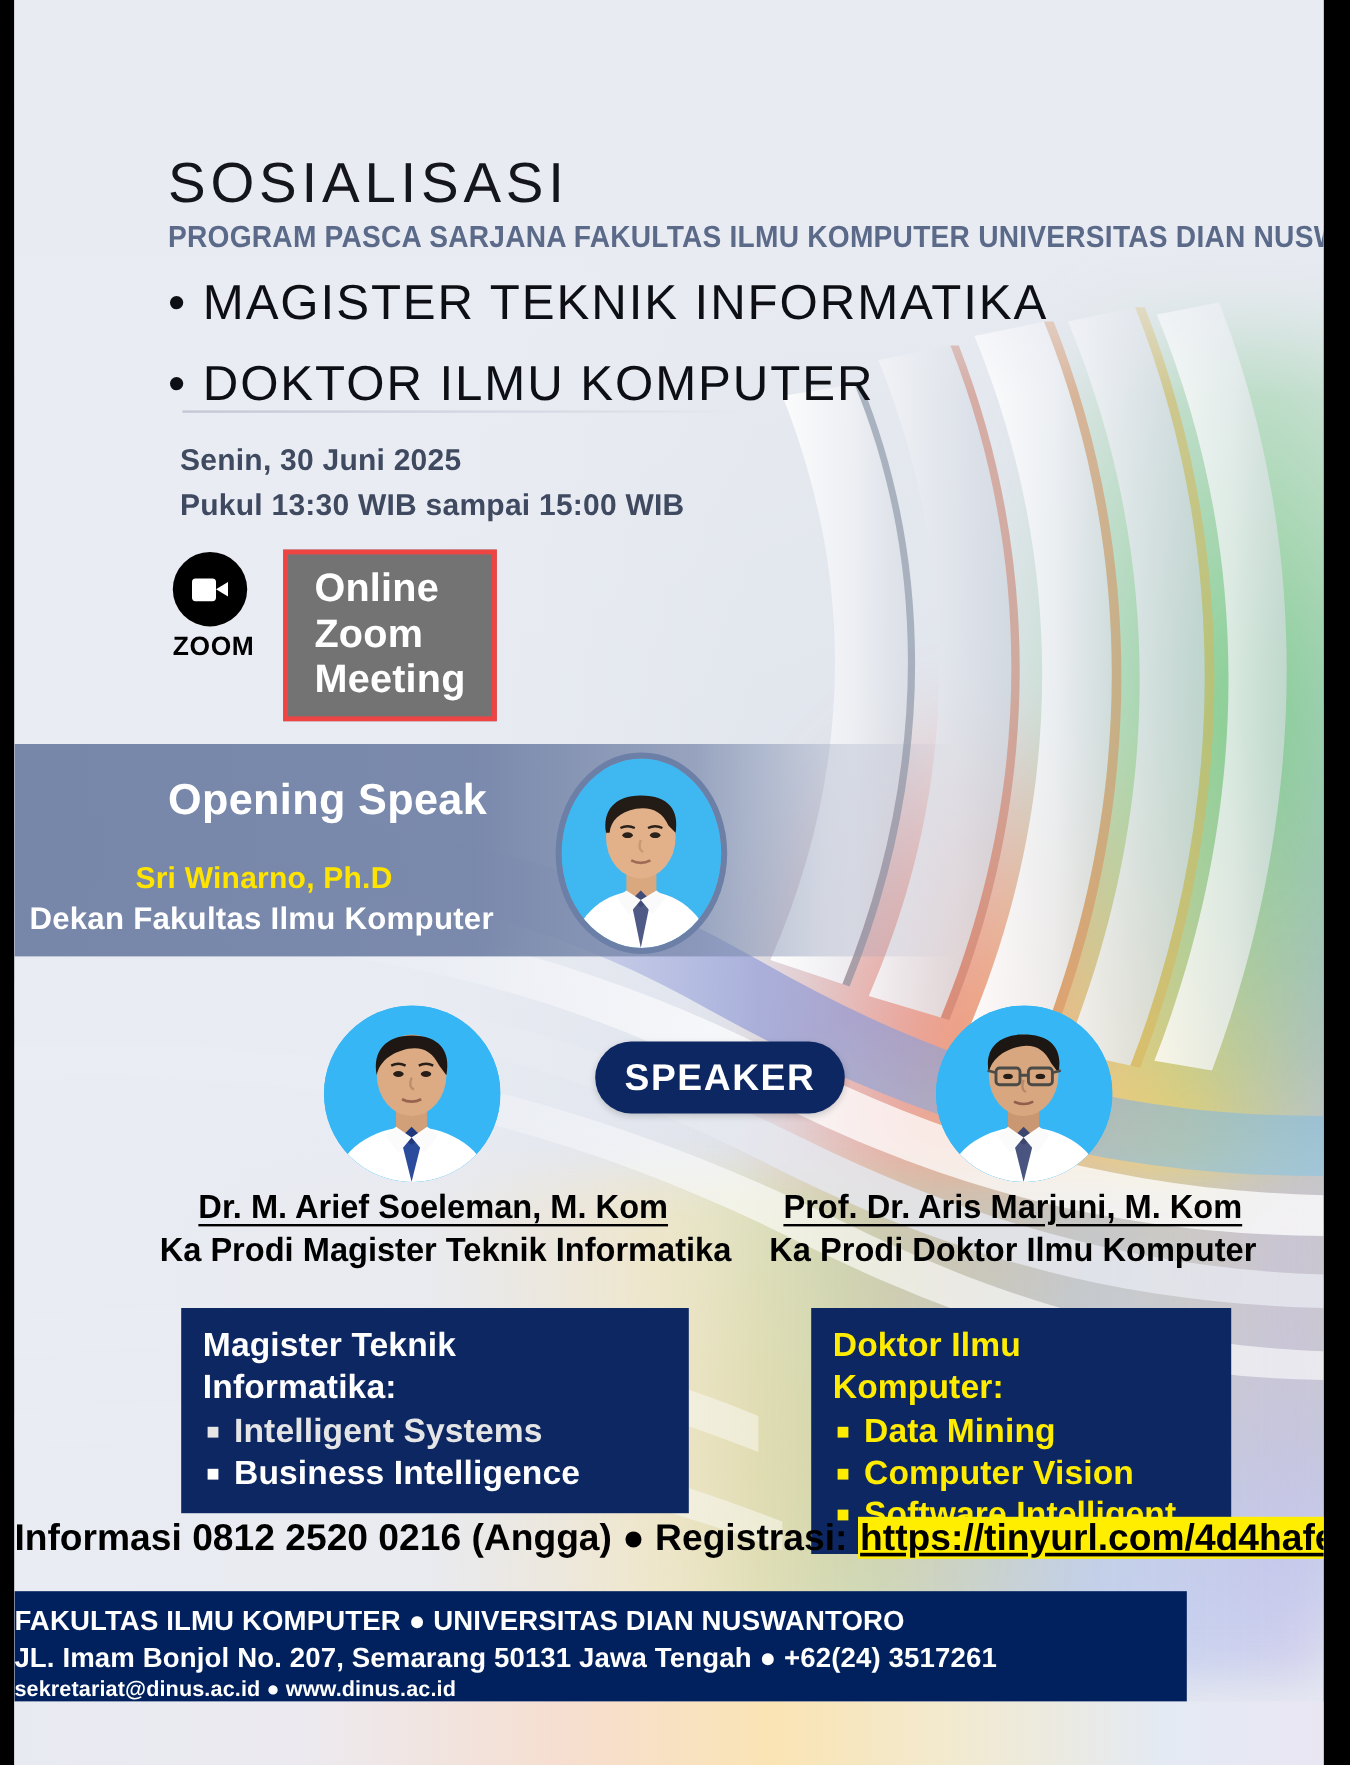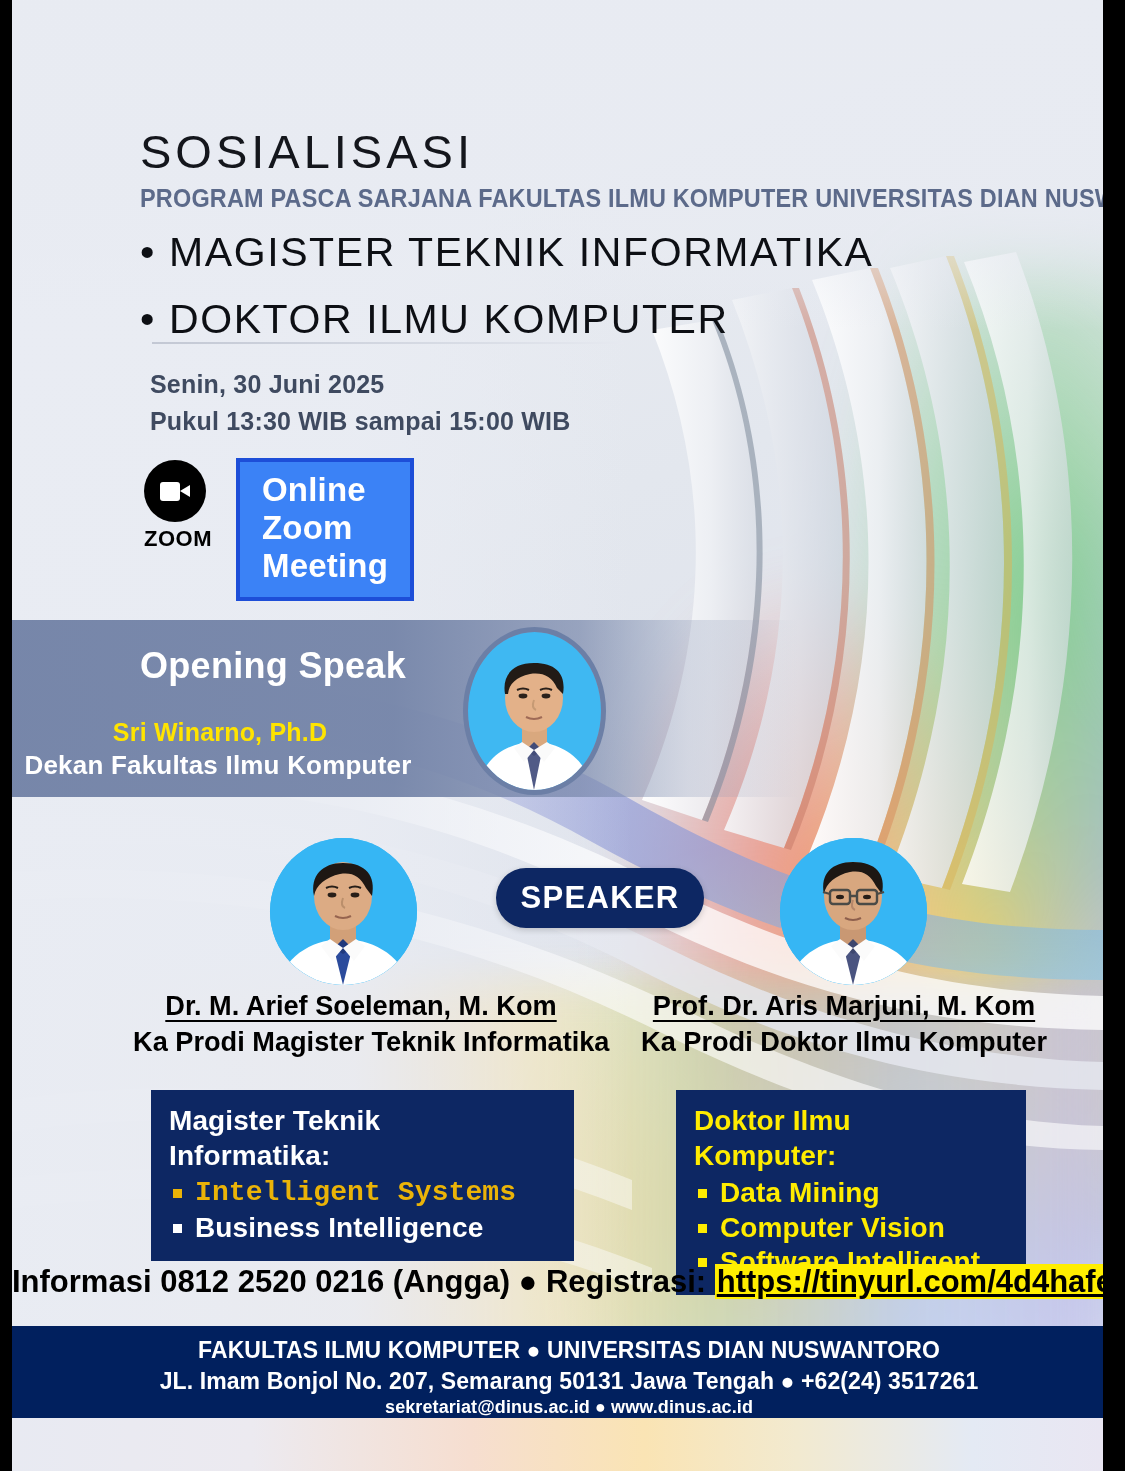--- a/index.html
+++ b/index.html
@@ -115,21 +115,21 @@
     content:""; position:absolute; right:0; top:3px;
     border-top:6.5px solid transparent; border-bottom:6.5px solid transparent;
     border-right:10px solid #fff;
   }
   .zoom-word{
     margin-top:4px; text-align:right; font-size:22px; font-weight:700;
     letter-spacing:.5px; color:#000;
   }
   .zoom-box{
     position:absolute; left:92px; top:-2px;
-    background:#3b82f6; border:4px solid #1d4ed8;
+    background:#737373; border:4px solid #ef4444;
     padding:9px 22px 12px 22px;
   }
   .zoom-box span{
     font-size:33px; font-weight:700; color:#fff; letter-spacing:.2px;
   }
 
   
   .open-band{
     position:absolute; left:0; top:620px; width:1091px; height:177px;
     background:linear-gradient(90deg,
@@ -222,23 +222,23 @@
   
   .infoline{
     position:absolute; left:0; top:1264px; width:1091px; text-align:center;
     font-size:31px; font-weight:700; color:#000; letter-spacing:0px;
     white-space:nowrap;
   }
   .infoline .url{ background:#ffee00; color:#000; padding:0 2px; }
 
   
   .footer{
-    position:absolute; left:0; top:1326px; width:1114px; height:92px;
+    position:absolute; left:0; top:1326px; width:977px; height:92px;
     background:#01205e;
-    padding-top:9px; text-align:center;
+    padding-top:9px; text-align:left;
   }
   .footer div{
     color:#fff; font-weight:700; line-height:1.33;
     letter-spacing:.1px;
   }
   .f1{ font-size:23px; }
   .f2{ font-size:23px; }
   .f3{ font-size:18px; }
   .footer-strip{
     position:absolute; left:0; top:1418px; width:1091px; height:53px;
@@ -418,21 +418,21 @@
   </div>
 
   <div class="sp-name sp-n1">Dr. M. Arief Soeleman, M. Kom</div>
   <div class="sp-role sp-r1">Ka Prodi Magister Teknik Informatika</div>
   <div class="sp-name sp-n2">Prof. Dr. Aris Marjuni, M. Kom</div>
   <div class="sp-role sp-r2">Ka Prodi Doktor Ilmu Komputer</div>
 
   <div class="pbox pbox1" style="background: rgb(13, 39, 99); color: rgb(255, 255, 255);">
     <div class="ptitle" style="color: rgb(255, 255, 255);">Magister Teknik Informatika:</div>
     <ul>
-      <li style="color: #eab308; font-family: Liberation Mono, monospace;">Intelligent Systems</li>
+      <li style="color: #e5e5e5;">Intelligent Systems</li>
       <li style="color: rgb(255, 255, 255);">Business Intelligence</li>
     </ul>
   </div>
 
   <div class="pbox pbox2" style="background: rgb(13, 39, 99); color: rgb(255, 236, 0);">
     <div class="ptitle" style="color: rgb(255, 236, 0);">Doktor Ilmu Komputer:</div>
     <ul>
       <li style="color: rgb(255, 236, 0);">Data Mining</li>
       <li style="color: rgb(255, 236, 0);">Computer Vision</li>
       <li style="color: rgb(255, 236, 0);">Software Intelligent</li>

